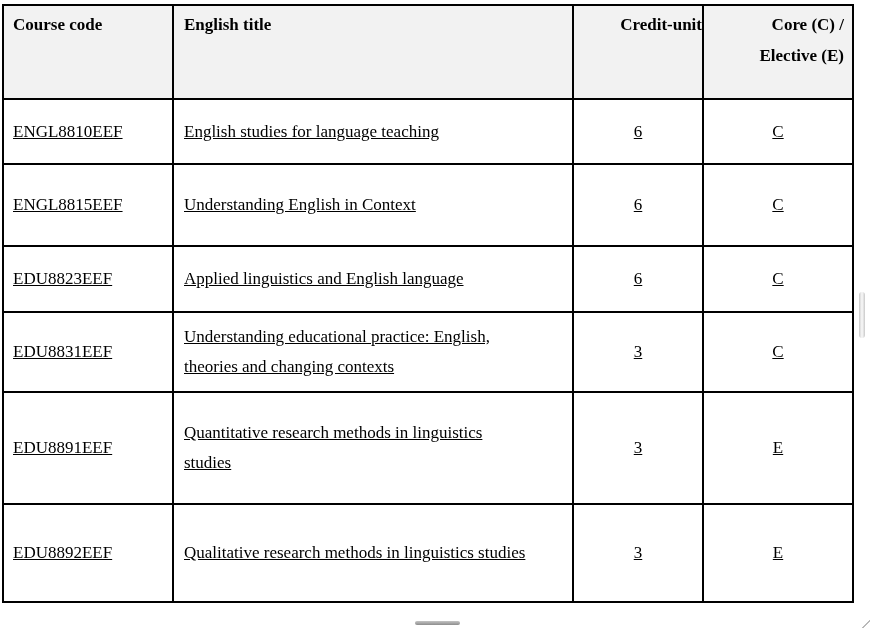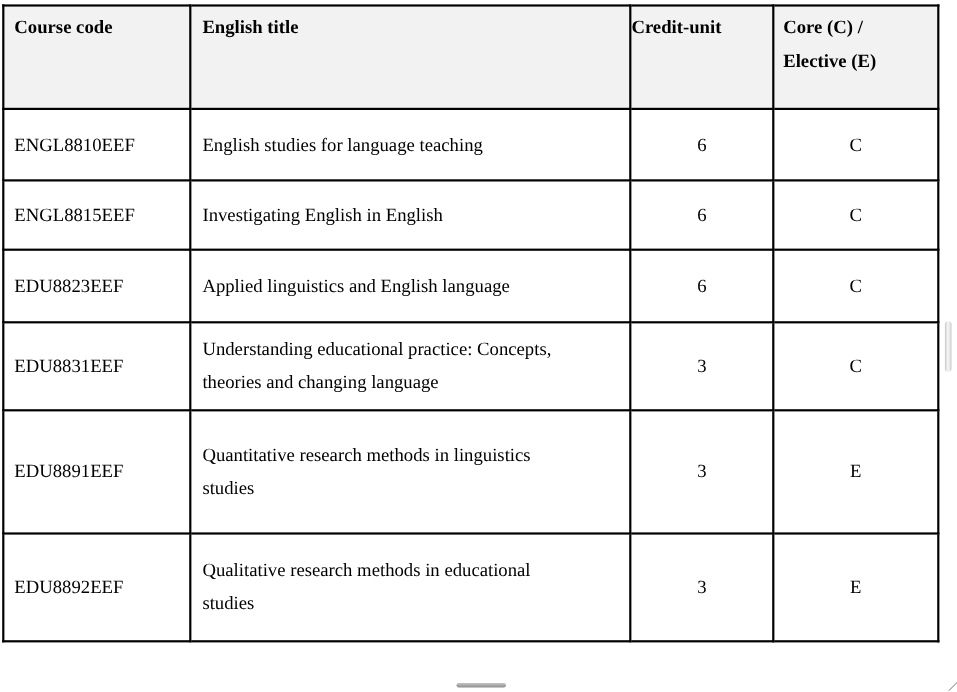--- a/index.html
+++ b/index.html
@@ -40,29 +40,29 @@
   thead tr{height:94px;}
   th{
     background:var(--header-bg);
     font-weight:bold;
     vertical-align:top;
     padding-top:3px;
     line-height:31px;
   }
   th.col-code{text-align:left;padding-left:9px;}
   th.col-title{text-align:left;padding-left:10px;}
-  th.col-credit{text-align:left;}
-  th.col-core{text-align:left;padding-left:8px;padding-right:8px;margin-left:40px;}
-  td{line-height:30px;}
+  th.col-credit{text-align:right;}
+  th.col-core{text-align:right;padding-left:8px;padding-right:8px;margin-left:40px;}
+  td{line-height:30px;text-decoration:underline;}
   td.cell-code{text-align:left;padding-left:9px;}
   td.cell-title{text-align:left;padding-left:10px;padding-right:42px;}
   td.cell-credit{text-align:center;}
   td.cell-core{text-align:center;}
   tbody tr:nth-child(1){height:65px;}
-  tbody tr:nth-child(2){height:63px;}
+  tbody tr:nth-child(2){height:82px;}
   tbody tr:nth-child(3){height:66px;}
   tbody tr:nth-child(4){height:80px;}
   tbody tr:nth-child(5){height:112px;}
   tbody tr:nth-child(6){height:98px;}
   tbody tr:nth-child(7){height:87px;}
 
   
   .v-thumb{
     position:absolute;
     left:859px;top:292px;
@@ -105,45 +105,45 @@
     </thead>
     <tbody>
         <tr>
     <td class="cell-code">ENGL8810EEF</td>
     <td class="cell-title">English studies for language teaching</td>
     <td class="cell-credit">6</td>
     <td class="cell-core">C</td>
   </tr>
         <tr>
     <td class="cell-code">ENGL8815EEF</td>
-    <td class="cell-title">Investigating English in English</td>
+    <td class="cell-title">Understanding English in Context</td>
     <td class="cell-credit">6</td>
     <td class="cell-core">C</td>
   </tr>
         <tr>
     <td class="cell-code">EDU8823EEF</td>
     <td class="cell-title">Applied linguistics and English language</td>
     <td class="cell-credit">6</td>
     <td class="cell-core">C</td>
   </tr>
         <tr>
     <td class="cell-code">EDU8831EEF</td>
-    <td class="cell-title">Understanding educational practice: Concepts, theories and changing language</td>
+    <td class="cell-title">Understanding educational practice: English, theories and changing contexts</td>
     <td class="cell-credit">3</td>
     <td class="cell-core">C</td>
   </tr>
         <tr>
     <td class="cell-code">EDU8891EEF</td>
     <td class="cell-title">Quantitative research methods in linguistics studies</td>
     <td class="cell-credit">3</td>
     <td class="cell-core">E</td>
   </tr>
         <tr>
     <td class="cell-code">EDU8892EEF</td>
-    <td class="cell-title">Qualitative research methods in educational studies</td>
+    <td class="cell-title">Qualitative research methods in linguistics studies</td>
     <td class="cell-credit">3</td>
     <td class="cell-core">E</td>
   </tr>
       </tbody>
   </table>
 </div>
 
 <div class="v-thumb"></div>
 <div class="h-thumb"></div>
 <div class="resize-mark"></div>

